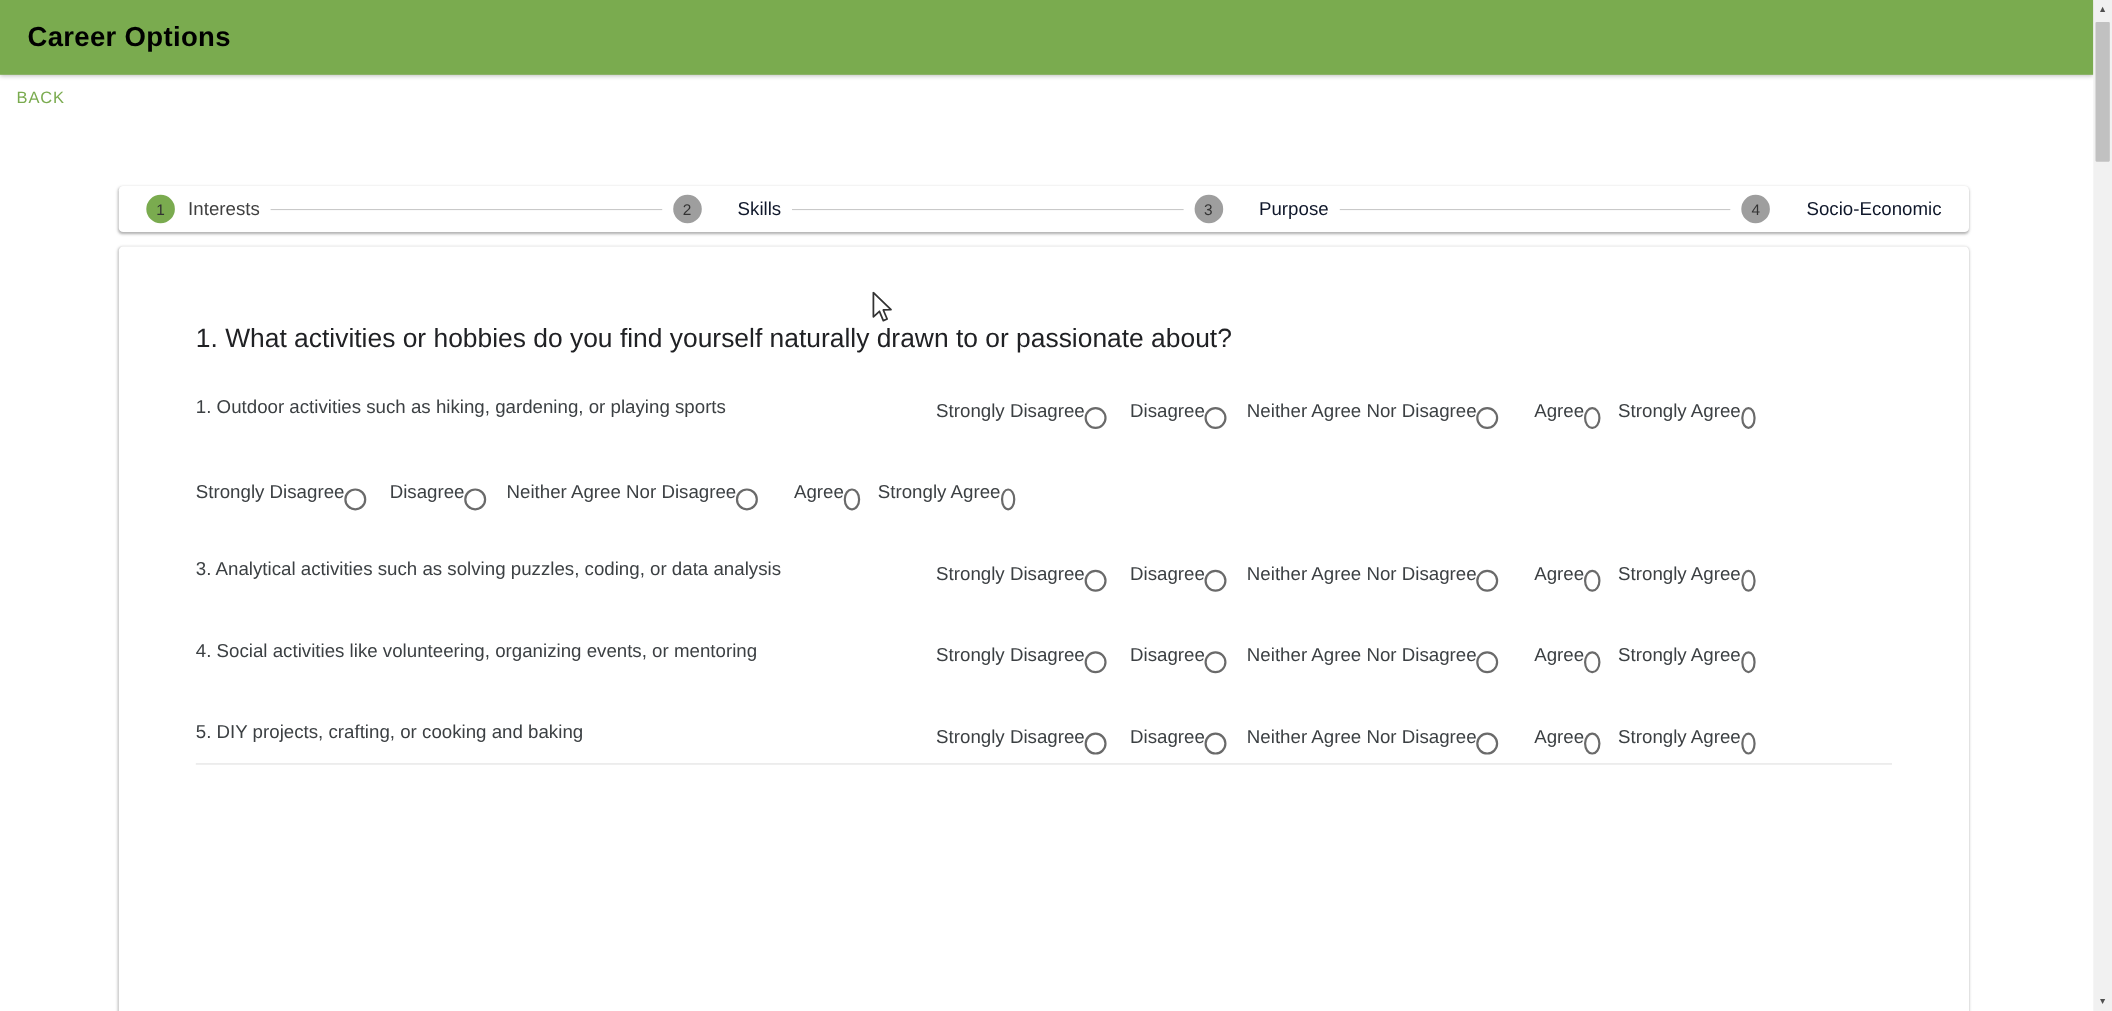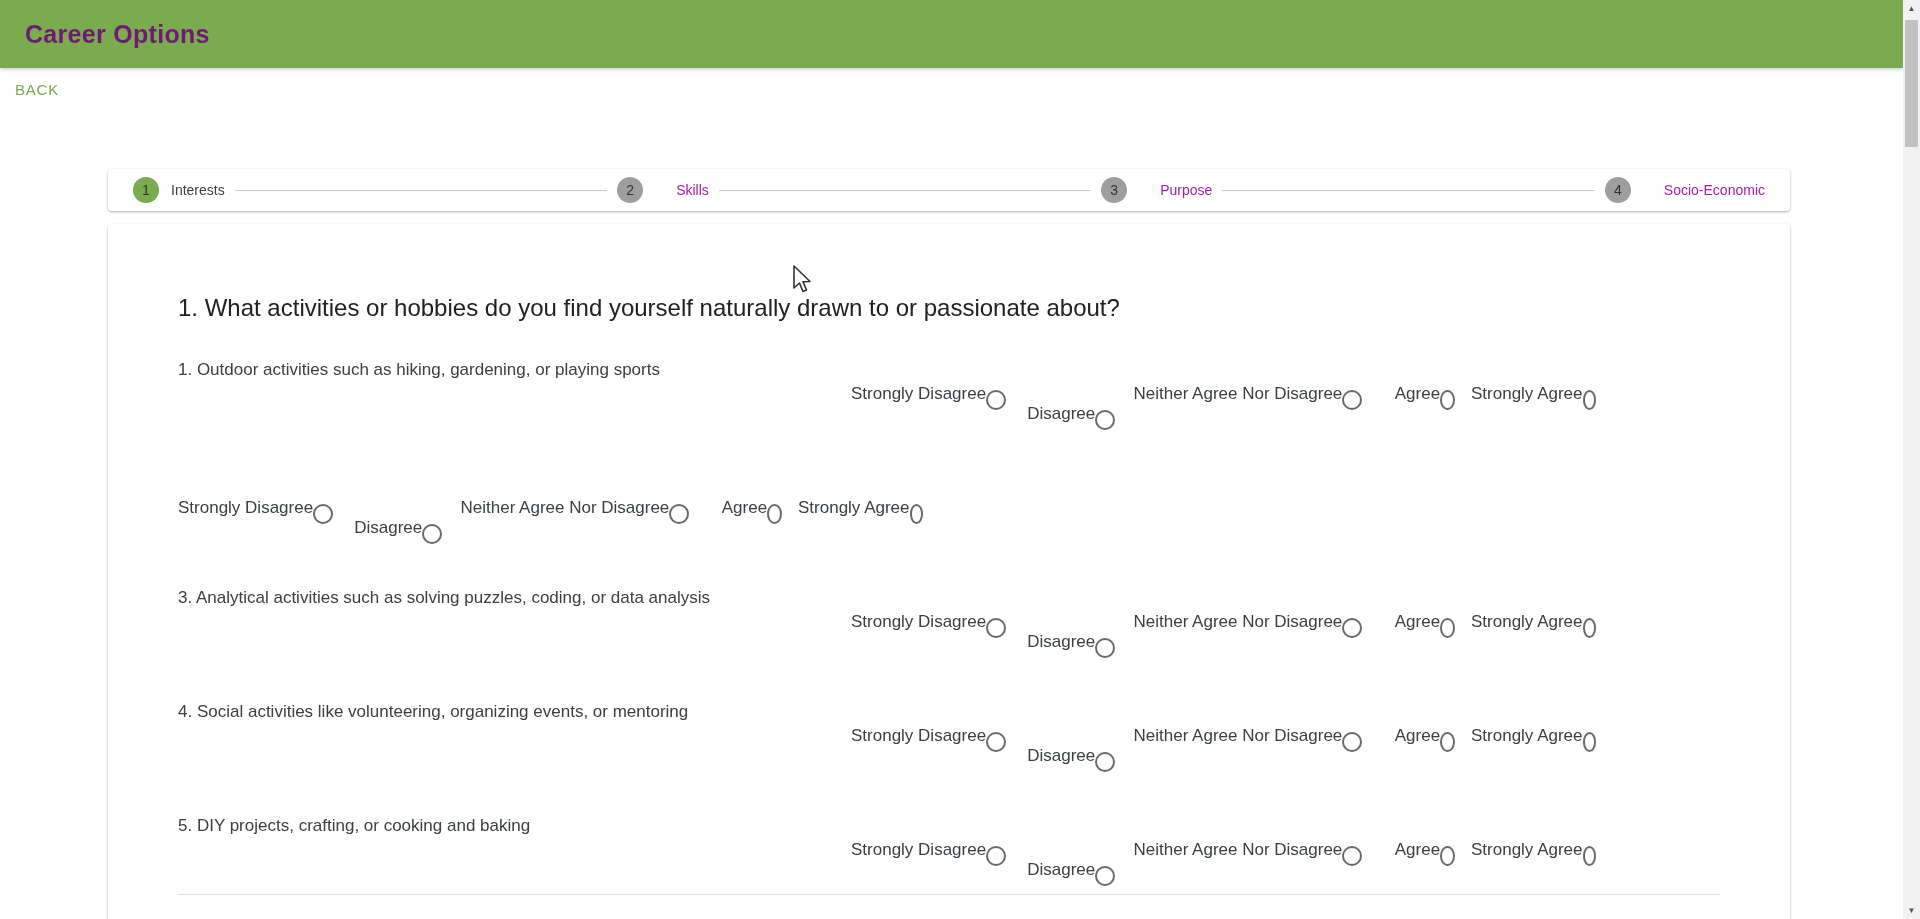--- a/index.html
+++ b/index.html
@@ -16,21 +16,21 @@
   .app-header {
     position: absolute; left: 0; top: 0;
     width: 1903px; height: 68px;
     background: #7aab4f;
     display: flex; align-items: center;
     padding-left: 25px;
     box-shadow: 0 1px 4px rgba(0,0,0,0.25);
     z-index: 5;
   }
   .app-title {
-    color: #701a75; font-size: 25px; font-weight: bold; letter-spacing: 0.3px;
+    color: #000000; font-size: 25px; font-weight: bold; letter-spacing: 0.3px;
   }
 
   
   .back-link {
     position: absolute; left: 15px; top: 81px;
     color: #7aab4f; font-size: 15px; letter-spacing: 0.8px;
     cursor: pointer;
   }
 
   
@@ -48,23 +48,23 @@
     height: 100%; padding: 0 25px;
   }
   .step { display: flex; align-items: center; flex: 0 0 auto; }
   .step-circle {
     width: 26px; height: 26px; border-radius: 50%;
     display: flex; align-items: center; justify-content: center;
     font-size: 14px; color: #333333; flex: 0 0 auto;
   }
   .step-circle.active { background: #7aab4f; }
   .step-circle.inactive { background: #9e9e9e; }
-  .step-label { margin-left: 12px; font-size: 14px; }
+  .step-label { margin-left: 12px; font-size: 17px; }
   .step-label.active { color: #3f3f3f; }
-  .step-label.inactive { color: #a21caf; margin-left: 33px; }
+  .step-label.inactive { color: #0f172a; margin-left: 33px; }
   .connector {
     flex: 1 1 auto; height: 1px; background: #c9c9c9; margin: 0 10px;
   }
 
   
   .question-area { padding: 0 70px; }
   .question-title {
     font-size: 24px; font-weight: 400; color: #202124;
     margin-top: 68px; margin-bottom: 34px;
     line-height: 1.35;
@@ -79,21 +79,21 @@
     flex: 1 1 auto; padding-right: 20px;
   }
   .likert-options {
     flex: 0 0 auto; width: 745px; margin-right: 124px;
     display: flex; justify-content: space-between;
   }
   .likert-col {
     display: flex; flex-direction: row; align-items: center;
   }
   .col-sd { width: 160px; }
-  .col-d  { width: 90px; margin-top: 40px; }
+  .col-d  { width: 90px; }
   .col-n  { width: 245px; }
   .col-a  { width: 60px; }
   .col-sa { width: 125px; }
   .likert-col .opt-label {
     font-size: 17px; color: #3c4043; line-height: 24px; white-space: nowrap;
   }
   .radio {
     width: 20px; height: 20px; border: 2px solid #6a6a6a; border-radius: 50%;
     margin-top: 12px; background: #ffffff; cursor: pointer;
   }

